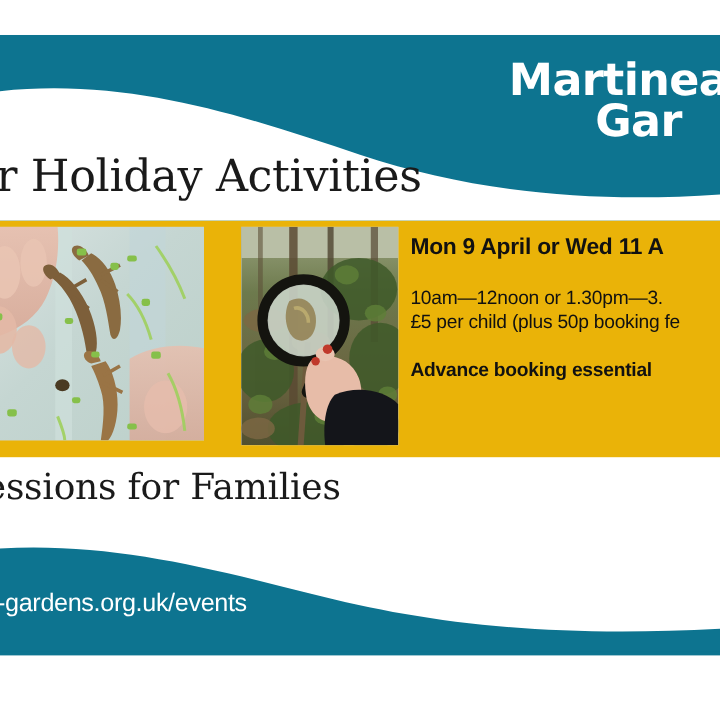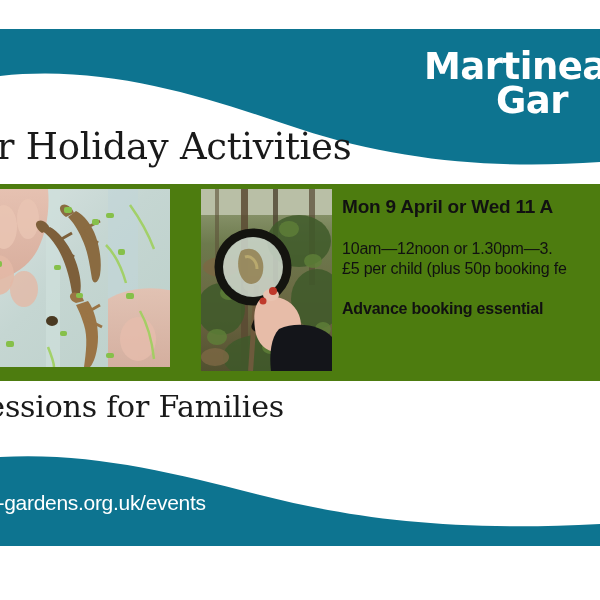--- a/index.html
+++ b/index.html
@@ -66,21 +66,21 @@
     letter-spacing: -0.3px;
   }
 
   
   .mid-band {
     position: absolute;
     left: 0;
     top: 184px;
     width: 600px;
     height: 197px;
-    background: #4d7c0f;
+    background: #eab308;
   }
 
   .photo {
     position: absolute;
     top: 5px;
     overflow: hidden;
     background: #cfd8d4;
   }
   .photo-left {
     left: -12px;

